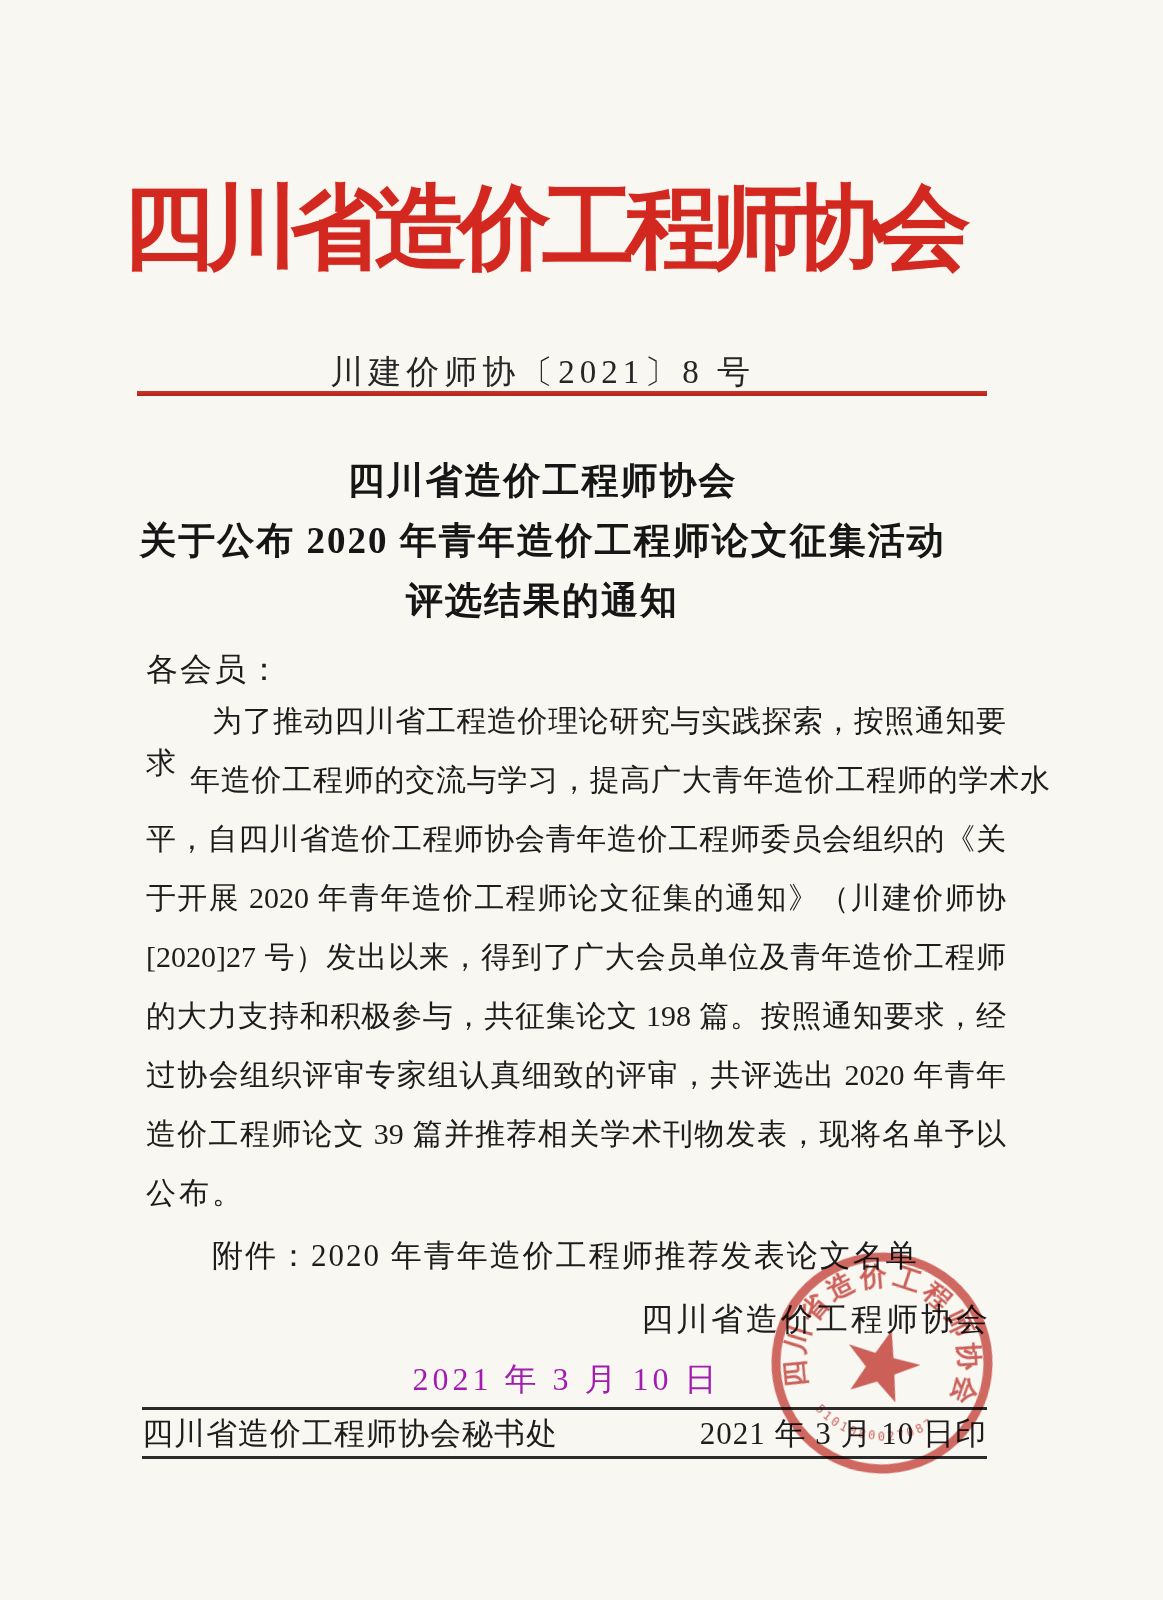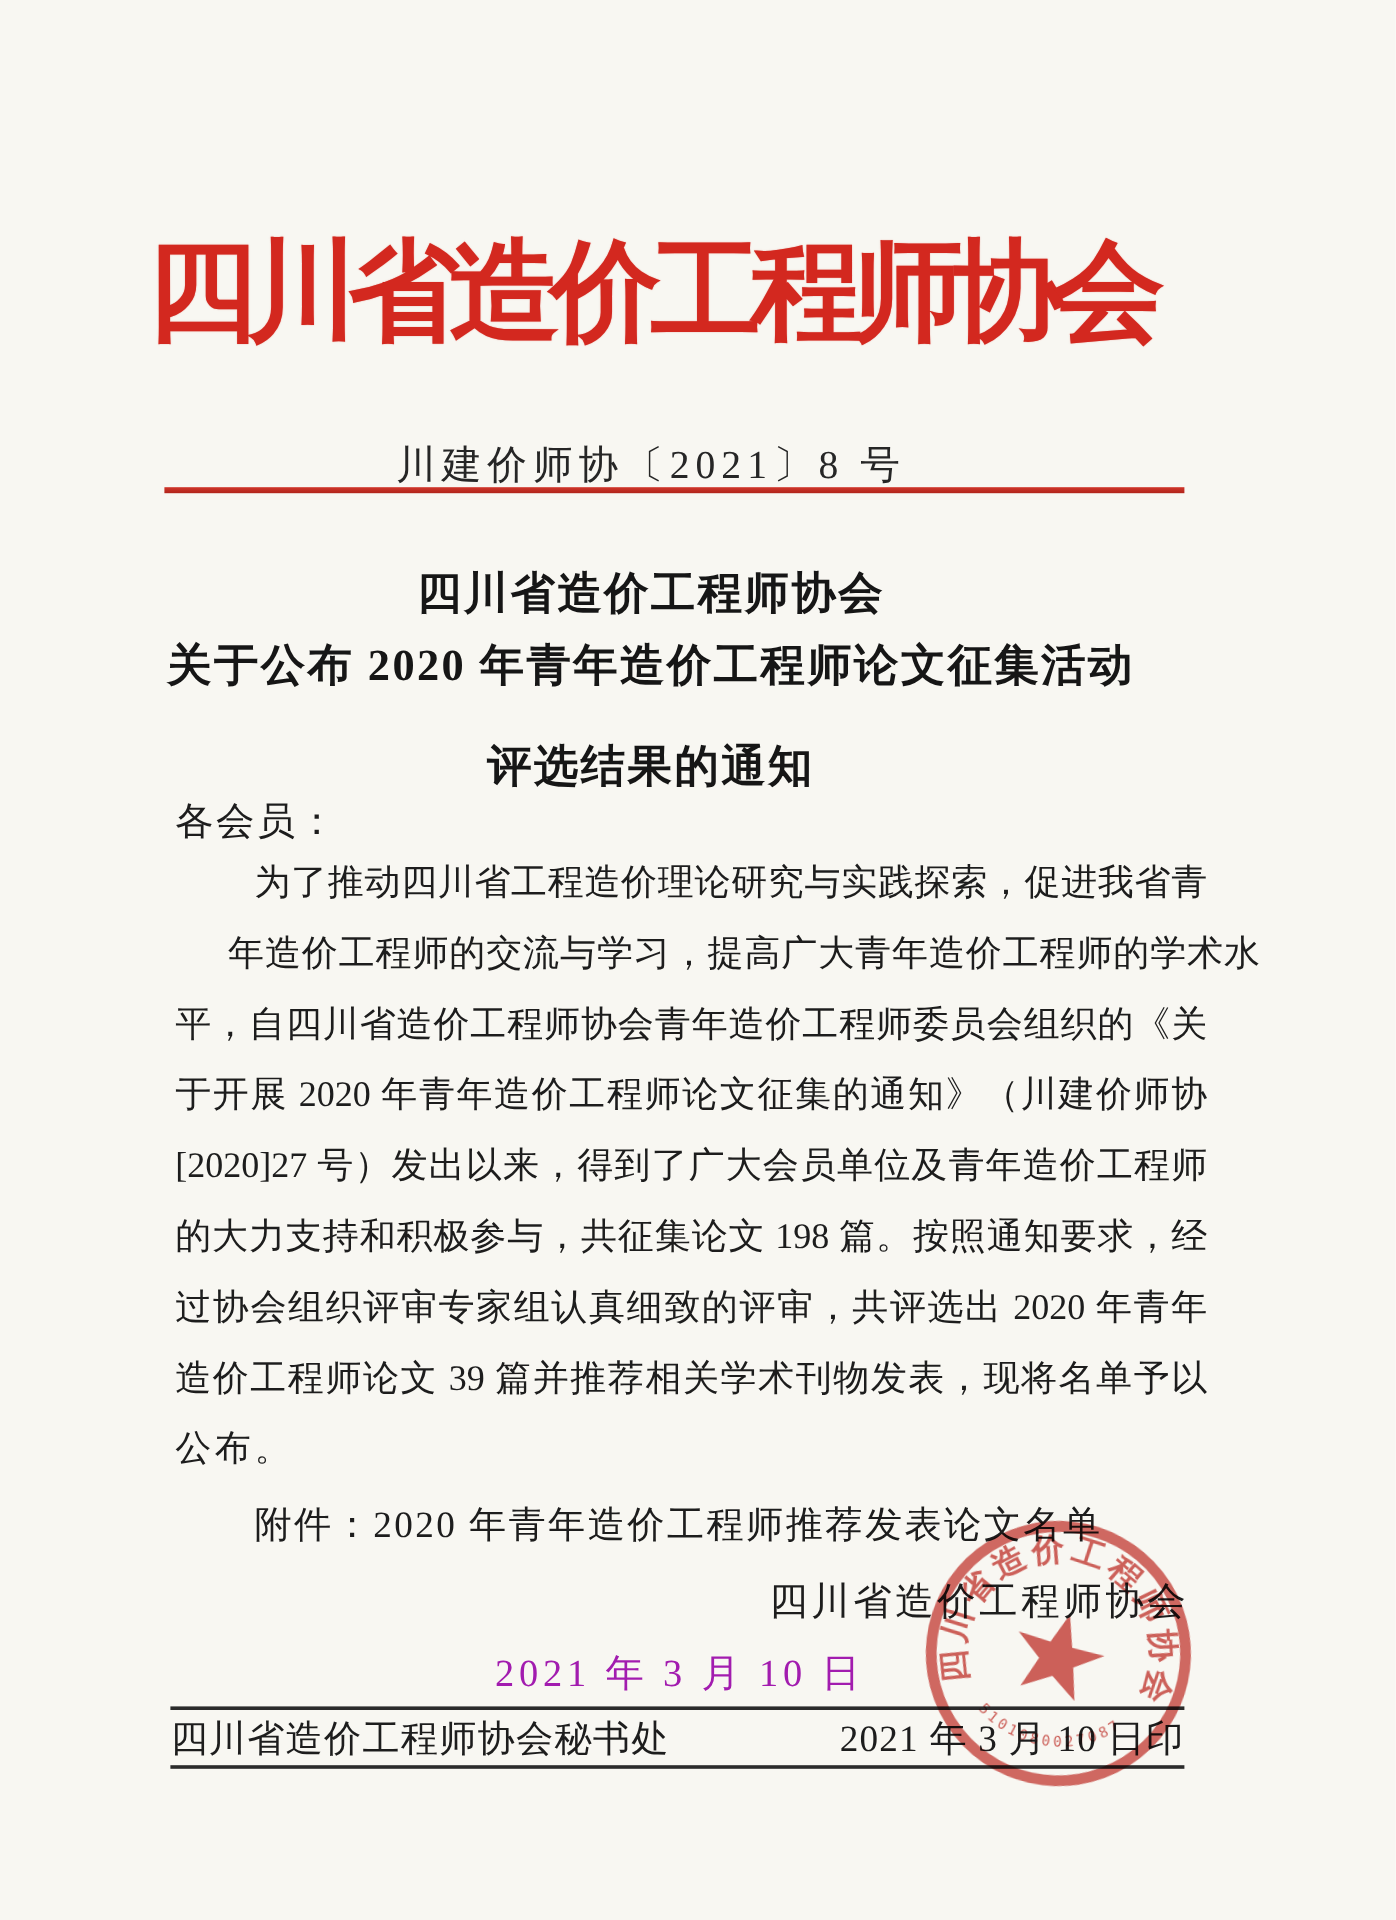--- a/index.html
+++ b/index.html
@@ -3,21 +3,21 @@
 <meta charset="utf-8">
 <style>
   html,body{margin:0;padding:0;}
   body{
     width:1163px;height:1600px;
     background:#f8f7f2;
     font-family:"Liberation Serif","DejaVu Serif",serif;
     overflow:hidden;
     position:relative;
   }
-  .page{position:absolute;left:0;top:15px;width:1163px;height:1203px;}
+  .page{position:absolute;left:0;top:0;width:1163px;height:1203px;}
 
   
   .org-head{
     position:absolute;left:60px;top:178px;width:965px;
     text-align:center;
     font-size:92px;font-weight:bold;
     letter-spacing:-8px;
     color:#d3281f;
     line-height:1.1;
     text-shadow:0 0 1px rgba(211,40,31,.55);
@@ -32,21 +32,21 @@
     background:linear-gradient(#d0352a,#b0241b);
   }
 
   
   .doc-title{
     position:absolute;left:60px;width:965px;
     text-align:center;
     font-size:37px;font-weight:bold;color:#161616;
     letter-spacing:2px;line-height:1;
   }
-  .t1{top:462px;} .t2{top:522px;} .t3{top:582px;margin-top:24px;}
+  .t1{top:462px;} .t2{top:522px;} .t3{top:582px;}
 
   
   .salutation{
     position:absolute;left:146px;top:648px;
     font-size:32px;color:#1d1d1d;letter-spacing:2px;
   }
   .bodyline{
     position:absolute;left:146px;width:860px;height:42px;
     font-size:30px;color:#1d1d1d;
     text-align:justify;text-align-last:justify;
@@ -103,21 +103,21 @@
   <div class="doc-number">川建价师协〔2021〕8 号</div>
 
   <div class="red-rule"></div>
 
   <div class="doc-title t1">四川省造价工程师协会</div>
   <div class="doc-title t2">关于公布 2020 年青年造价工程师论文征集活动</div>
   <div class="doc-title t3">评选结果的通知</div>
 
   <div class="salutation">各会员：</div>
 
-  <div class="bodyline indent l1">为了推动四川省工程造价理论研究与实践探索，促进我省青</div>
+  <div class="bodyline indent l1">为了推动四川省工程造价理论研究与实践探索，按照通知要求</div>
   <div class="bodyline l2">年造价工程师的交流与学习，提高广大青年造价工程师的学术水</div>
   <div class="bodyline l3">平，自四川省造价工程师协会青年造价工程师委员会组织的《关</div>
   <div class="bodyline l4">于开展 2020 年青年造价工程师论文征集的通知》（川建价师协</div>
   <div class="bodyline l5">[2020]27 号）发出以来，得到了广大会员单位及青年造价工程师</div>
   <div class="bodyline l6">的大力支持和积极参与，共征集论文 198 篇。按照通知要求，经</div>
   <div class="bodyline l7">过协会组织评审专家组认真细致的评审，共评选出 2020 年青年</div>
   <div class="bodyline l8">造价工程师论文 39 篇并推荐相关学术刊物发表，现将名单予以</div>
   <div class="bodyline last l9">公布。</div>
 
   <div class="attachment">附件：2020 年青年造价工程师推荐发表论文名单</div>

